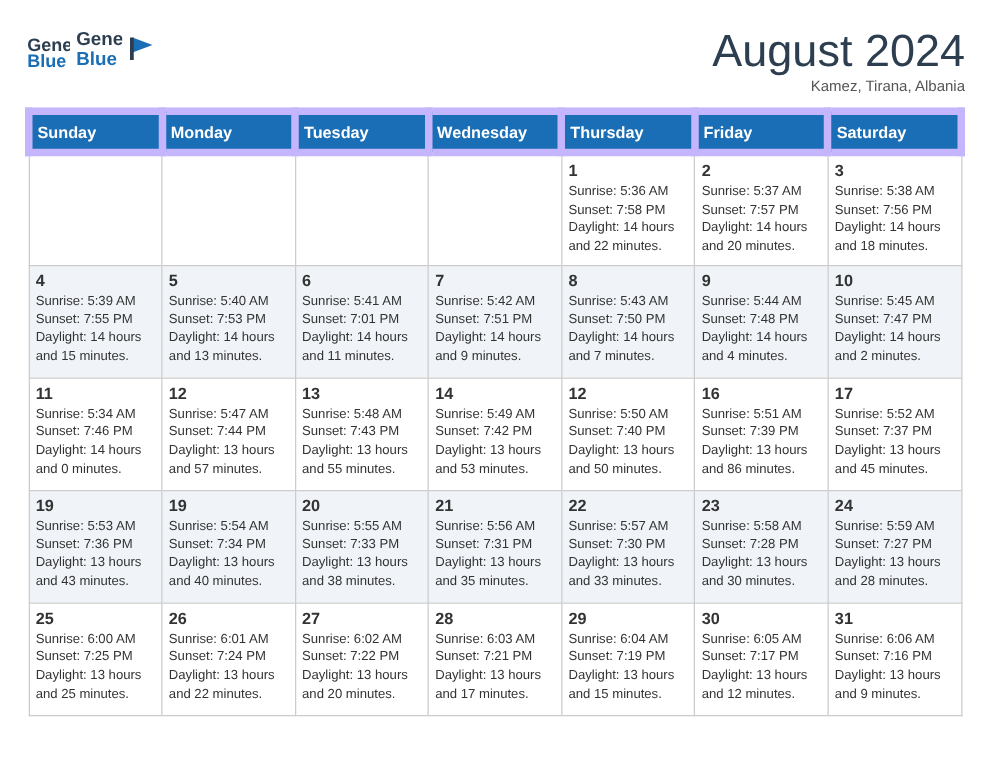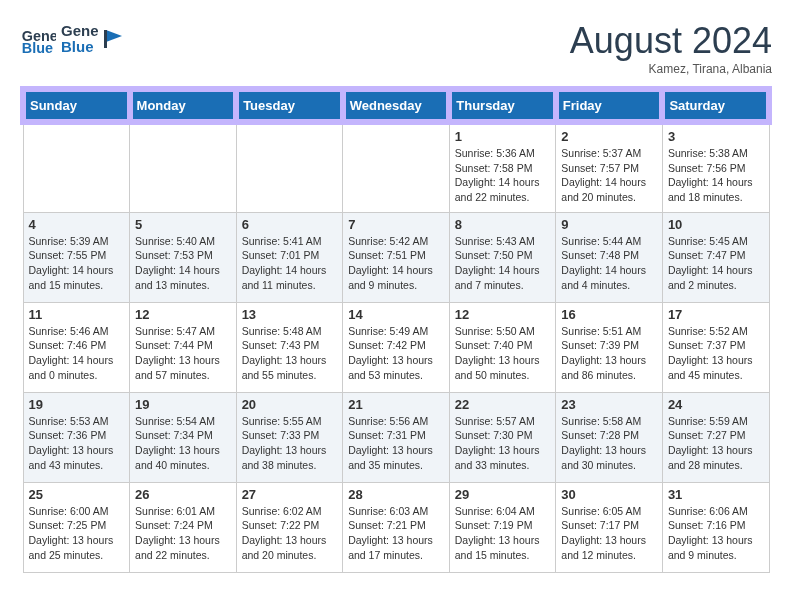--- a/index.html
+++ b/index.html
@@ -198,21 +198,21 @@
           <span class="day-number">10</span>
           <div class="cell-content">Sunrise: 5:45 AM</div>
           <div class="cell-content">Sunset: 7:47 PM</div>
           <div class="cell-content">Daylight: 14 hours</div>
           <div class="cell-content">and 2 minutes.</div>
         </td>
       </tr>
       <tr>
         <td>
           <span class="day-number">11</span>
-          <div class="cell-content">Sunrise: 5:46 AM</div>
+          <div class="cell-content">Sunrise: 5:34 AM</div>
           <div class="cell-content">Sunset: 7:46 PM</div>
           <div class="cell-content">Daylight: 14 hours</div>
           <div class="cell-content">and 0 minutes.</div>
         </td>
         <td>
           <span class="day-number">12</span>
           <div class="cell-content">Sunrise: 5:47 AM</div>
           <div class="cell-content">Sunset: 7:44 PM</div>
           <div class="cell-content">Daylight: 13 hours</div>
           <div class="cell-content">and 57 minutes.</div>

